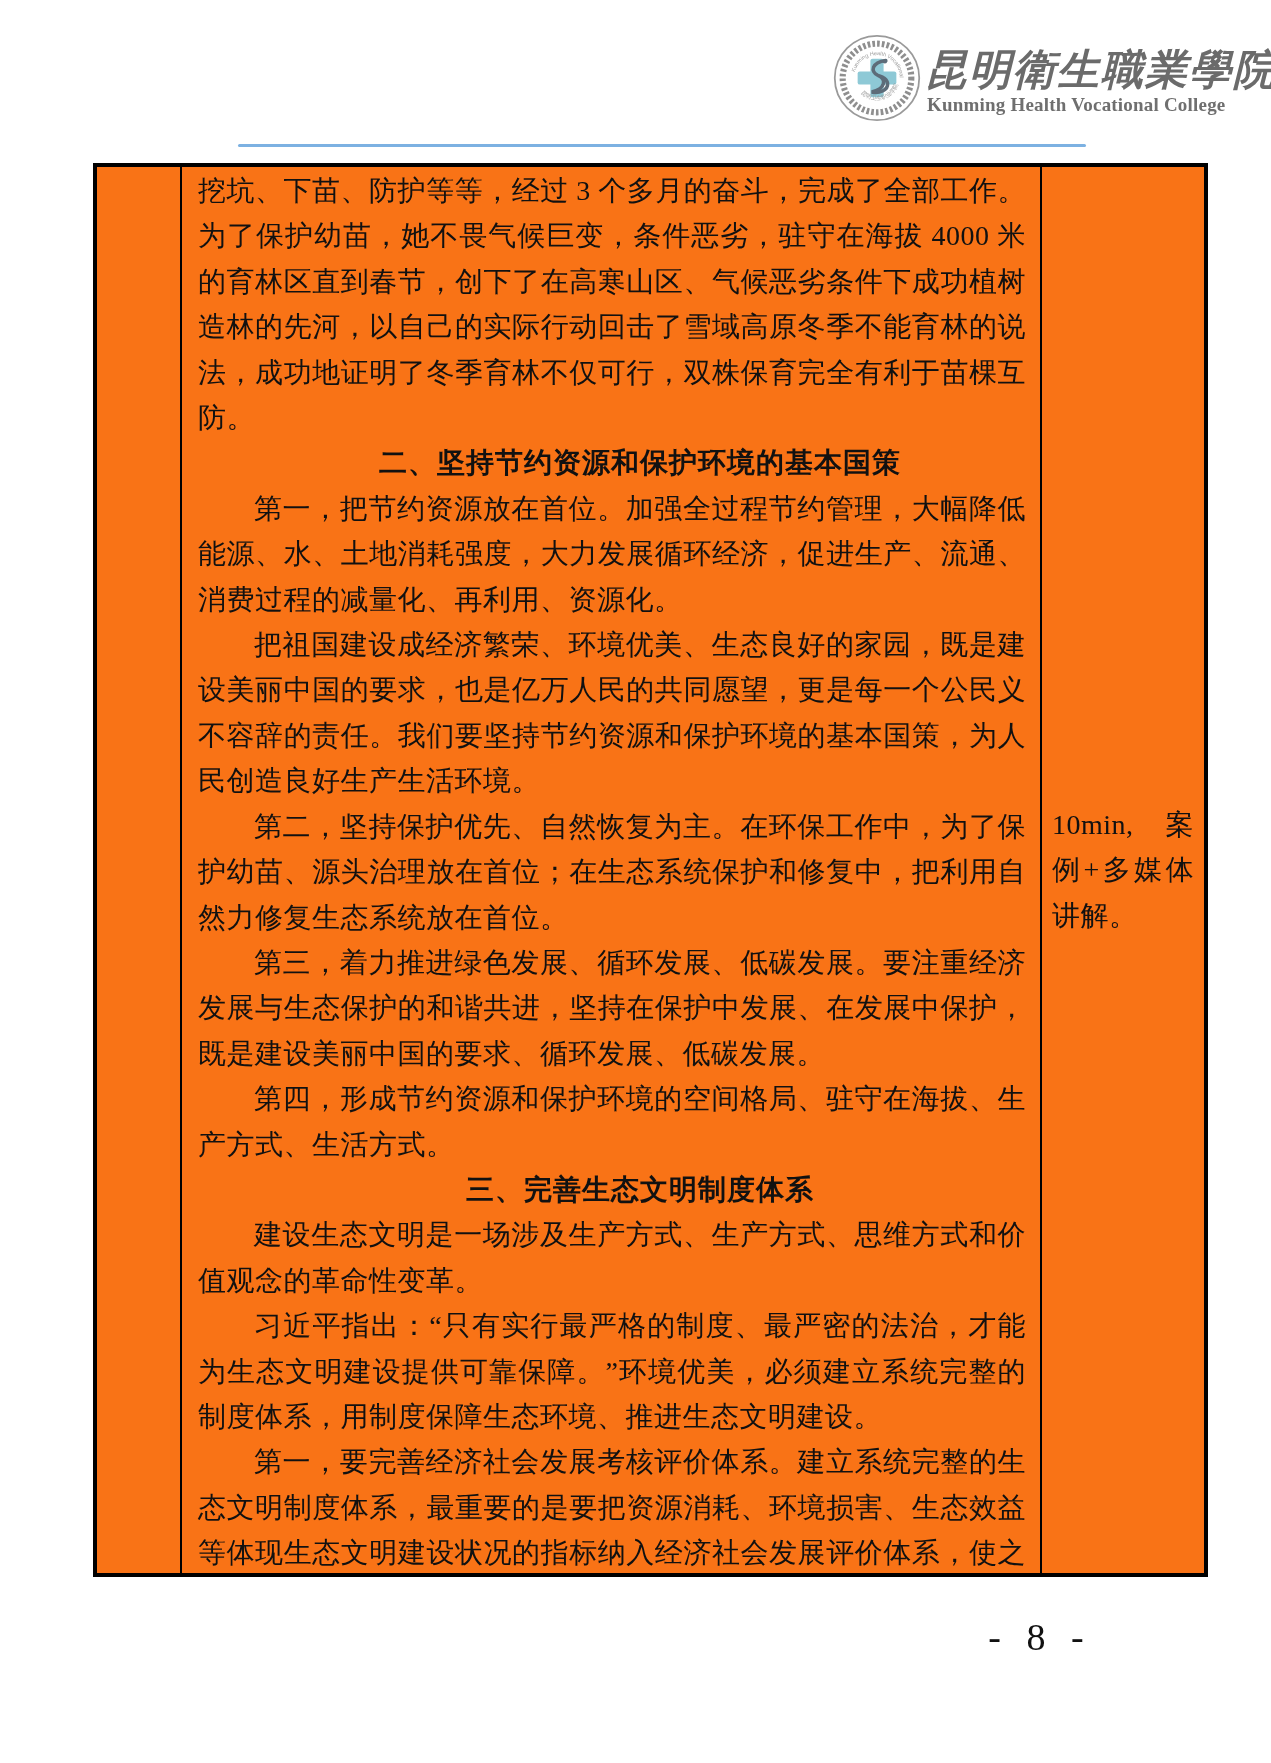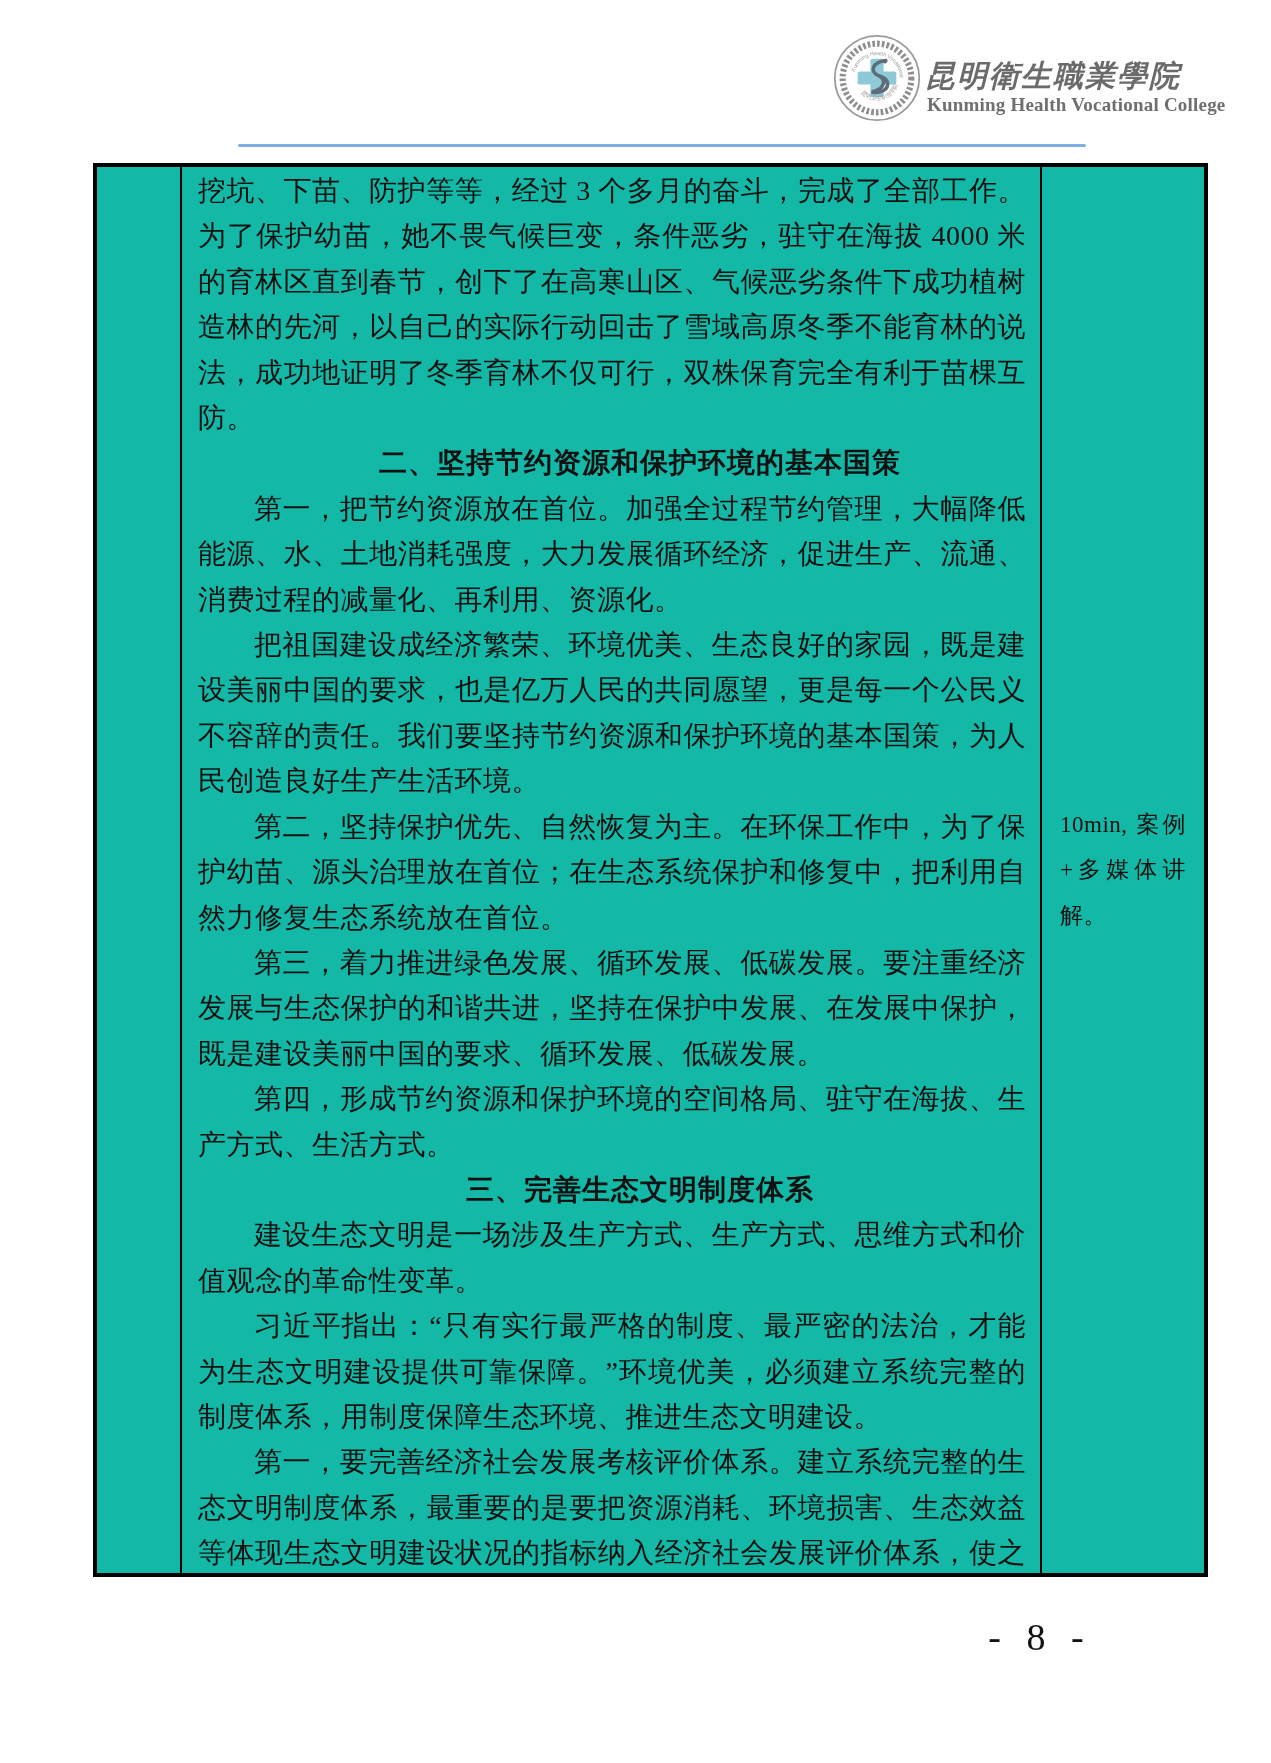--- a/index.html
+++ b/index.html
@@ -5,36 +5,36 @@
   html,body{margin:0;padding:0;background:#ffffff;}
   body{
     width:1271px;height:1763px;position:relative;
     font-family:"Liberation Serif","DejaVu Serif",serif;
     color:#1a1a1a;overflow:hidden;
   }
   
   .seal{position:absolute;left:833px;top:34px;width:88px;height:88px;}
   .zh-title{
     position:absolute;left:925px;top:42px;width:300px;height:48px;
-    font-size:30px;font-weight:bold;font-style:italic;color:#6b6b6b;
-    letter-spacing:2px;font-family:"Liberation Serif",serif;white-space:nowrap;margin-top:14px;
+    font-size:42px;font-weight:bold;font-style:italic;color:#6b6b6b;
+    letter-spacing:2px;font-family:"Liberation Serif",serif;white-space:nowrap;
   }
   .en-title{
     position:absolute;left:927px;top:94px;width:300px;
     font-size:19px;font-weight:bold;color:#6f6f6f;
     font-family:"Liberation Serif",serif;white-space:nowrap;letter-spacing:0.2px;
   }
   .blue-rule{
     position:absolute;left:238px;top:144px;width:848px;height:3px;
     border-radius:2px;
   }
   
   .doc-table{
     position:absolute;left:93px;top:163px;width:1115px;height:1414px;
-    border:4px solid #000;box-sizing:border-box;display:flex;background:#14b8a6;
+    border:4px solid #000;box-sizing:border-box;display:flex;background:#f97316;
   }
   .col-left{
     width:85px;box-sizing:border-box;border-right:2px solid #000;
   }
   .col-main{
     width:860px;box-sizing:border-box;border-right:2px solid #000;
     padding:1px 14px 0 16px;overflow:hidden;
   }
   .col-right{
     flex:1;box-sizing:border-box;display:flex;align-items:center;
@@ -44,21 +44,21 @@
     margin:0;font-size:28px;line-height:45.4px;letter-spacing:0.5px;
     text-align:justify;font-family:"Liberation Serif","DejaVu Serif",serif;
     color:#111;
   }
   .col-main p.indent{text-indent:2em;}
   .col-main p.heading{
     font-family:"Liberation Sans","DejaVu Sans",sans-serif;
     font-weight:bold;text-indent:2em;text-align:center;letter-spacing:1px;
   }
   .right-note{
-    margin:8px;font-size:23px;line-height:45.4px;text-align:justify;
+    margin:0;font-size:28px;line-height:45.4px;text-align:justify;
     letter-spacing:0.5px;color:#111;width:100%;
     font-family:"Liberation Serif","DejaVu Serif",serif;
   }
   
   .page-num{
     position:absolute;left:960px;top:1615px;width:160px;text-align:center;
     font-size:38px;color:#111;letter-spacing:8px;
     font-family:"Liberation Serif","DejaVu Serif",serif;white-space:nowrap;
   }
 </style>

